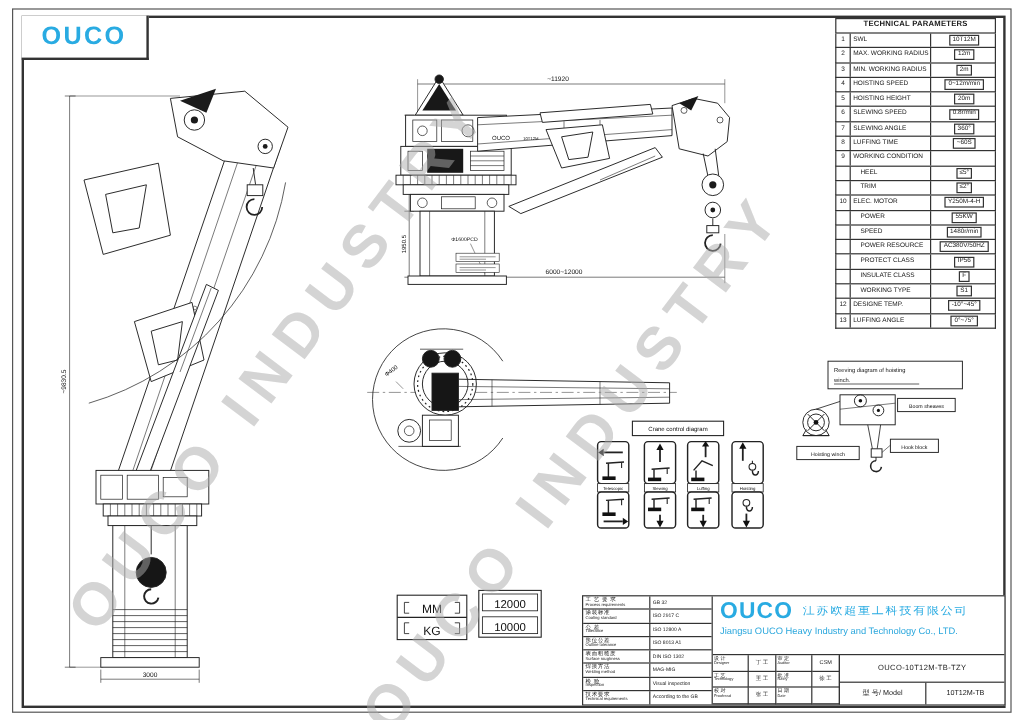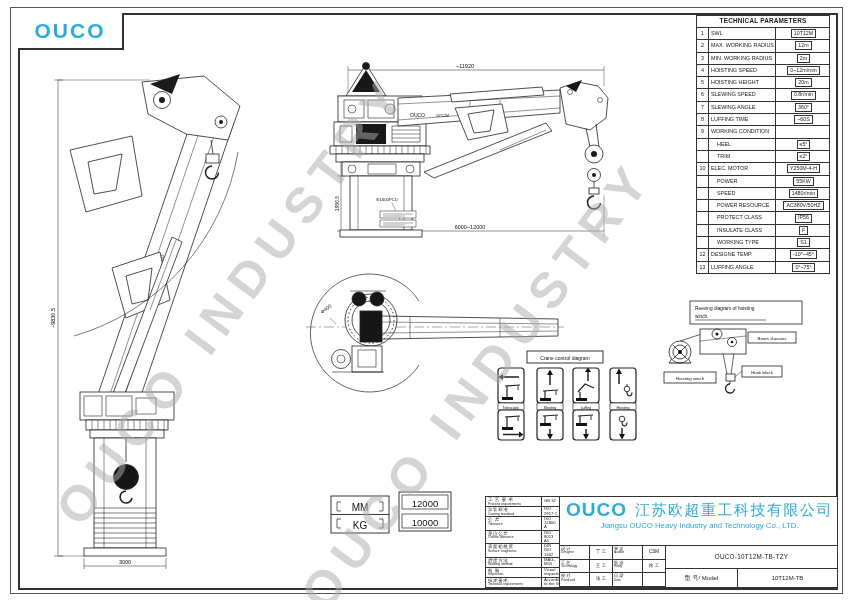--- a/index.html
+++ b/index.html
@@ -36,22 +36,22 @@
   .p-row{display:grid;grid-template-columns:56px 1fr;border-bottom:1px solid #333;}
   .p-row:last-child{border-bottom:none;}
   .p-label{border-right:1px solid #333;padding:1px 1px 0 2px;overflow:hidden;}
   .p-label .cn{font-size:4.6px;letter-spacing:.5px;}
   .p-label .en{font-size:3.4px;color:#222;transform-origin:left top;}
   .p-val{font-size:4.2px;display:flex;align-items:center;padding-left:2px;overflow:hidden;}
   .tb-right{flex:1;display:flex;flex-direction:column;}
   .company{height:49px;border-bottom:1px solid #333;box-sizing:border-box;padding:3px 4px 0 6px;}
   .company-row{display:flex;align-items:center;}
   .company-logo{color:#29abe2;font-weight:900;font-size:19px;letter-spacing:1px;}
-  .company-cn{color:#29abe2;font-size:15px;letter-spacing:1.5px;margin-left:8px;white-space:nowrap;overflow:hidden;}
-  .company-en{color:#2aa7dd;font-size:7.8px;text-align:center;margin-top:3px;white-space:nowrap;}
+  .company-cn{color:#29abe2;font-size:10px;letter-spacing:1.5px;margin-left:8px;white-space:nowrap;overflow:hidden;}
+  .company-en{color:#2aa7dd;font-size:7.8px;text-align:left;margin-top:3px;white-space:nowrap;}
   .tb-bottom{flex:1;display:flex;}
   .sigs{width:106px;border-right:1px solid #333;display:grid;grid-template-columns:30px 23px 30px 23px;
         grid-auto-rows:1fr;box-sizing:border-box;}
   .sig-label{border-right:1px solid #333;border-bottom:1px solid #333;padding:1px 0 0 1px;overflow:hidden;}
   .sig-label .cn{font-size:4.2px;}
   .sig-label .en{font-size:3.2px;color:#222;}
   .sig-name{border-right:1px solid #333;border-bottom:1px solid #333;display:flex;align-items:center;
             justify-content:center;font-size:4.6px;overflow:hidden;}
   .docnum{flex:1;display:flex;flex-direction:column;}
   .num-cell{height:22px;border-bottom:1px solid #333;display:flex;align-items:center;justify-content:center;

